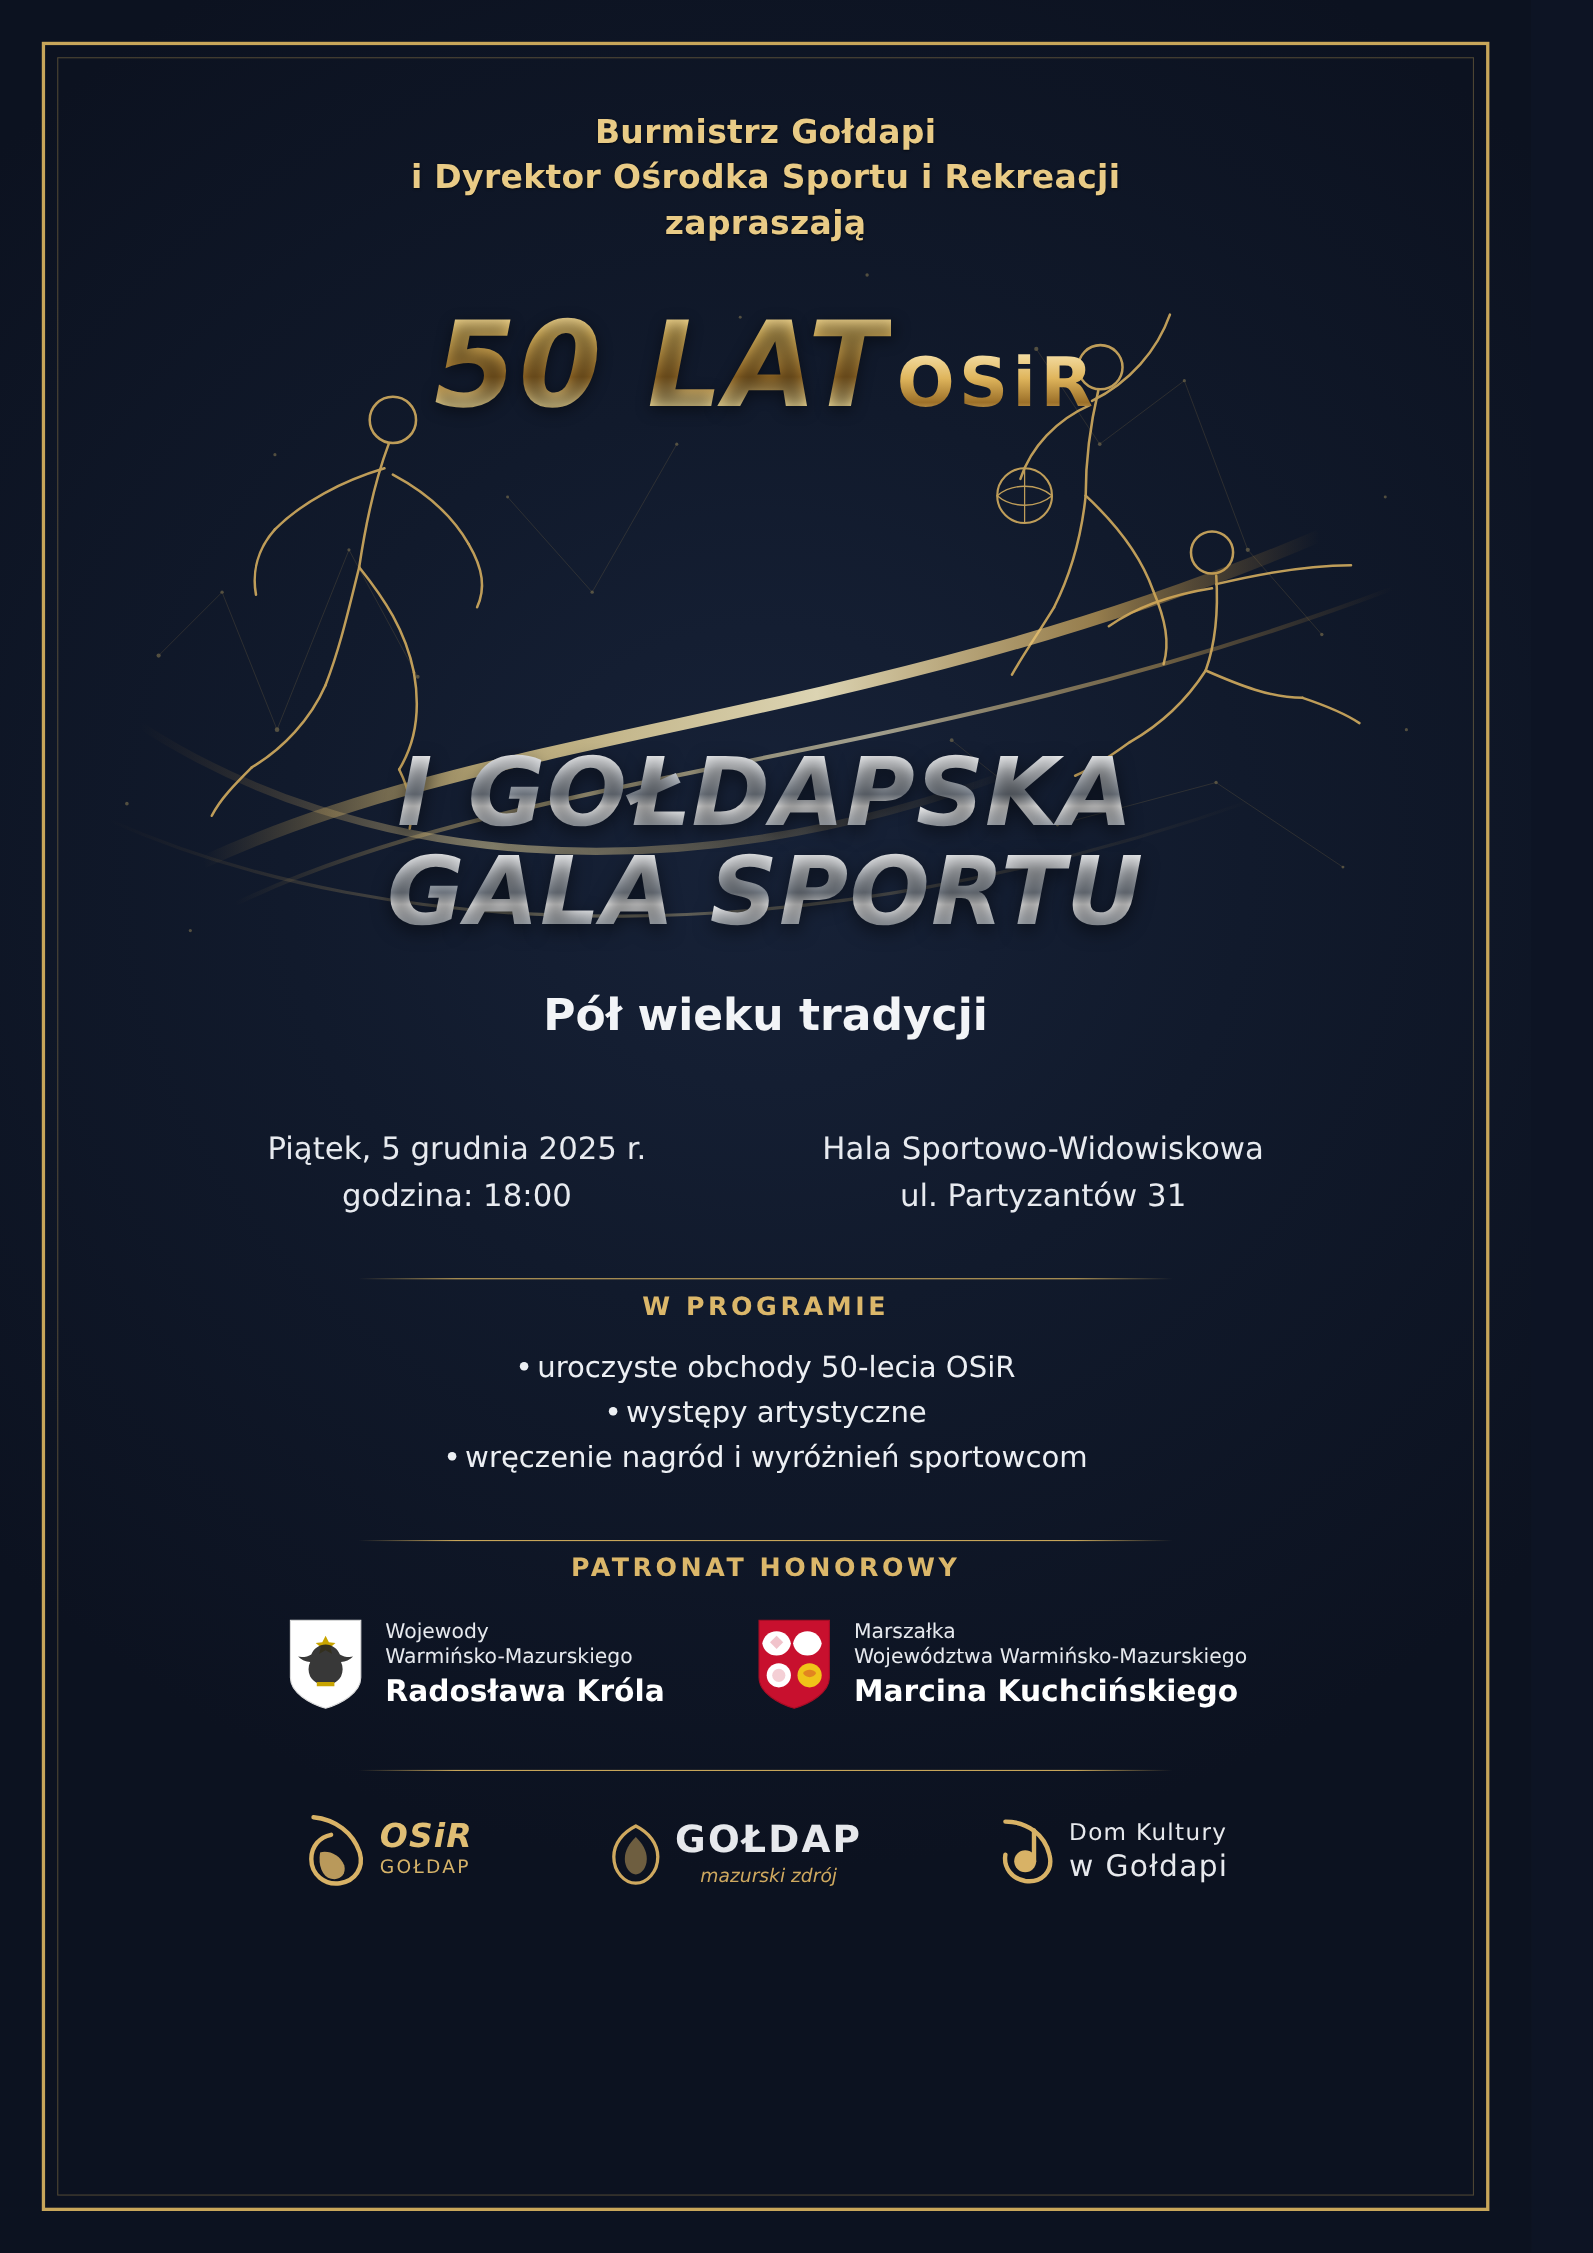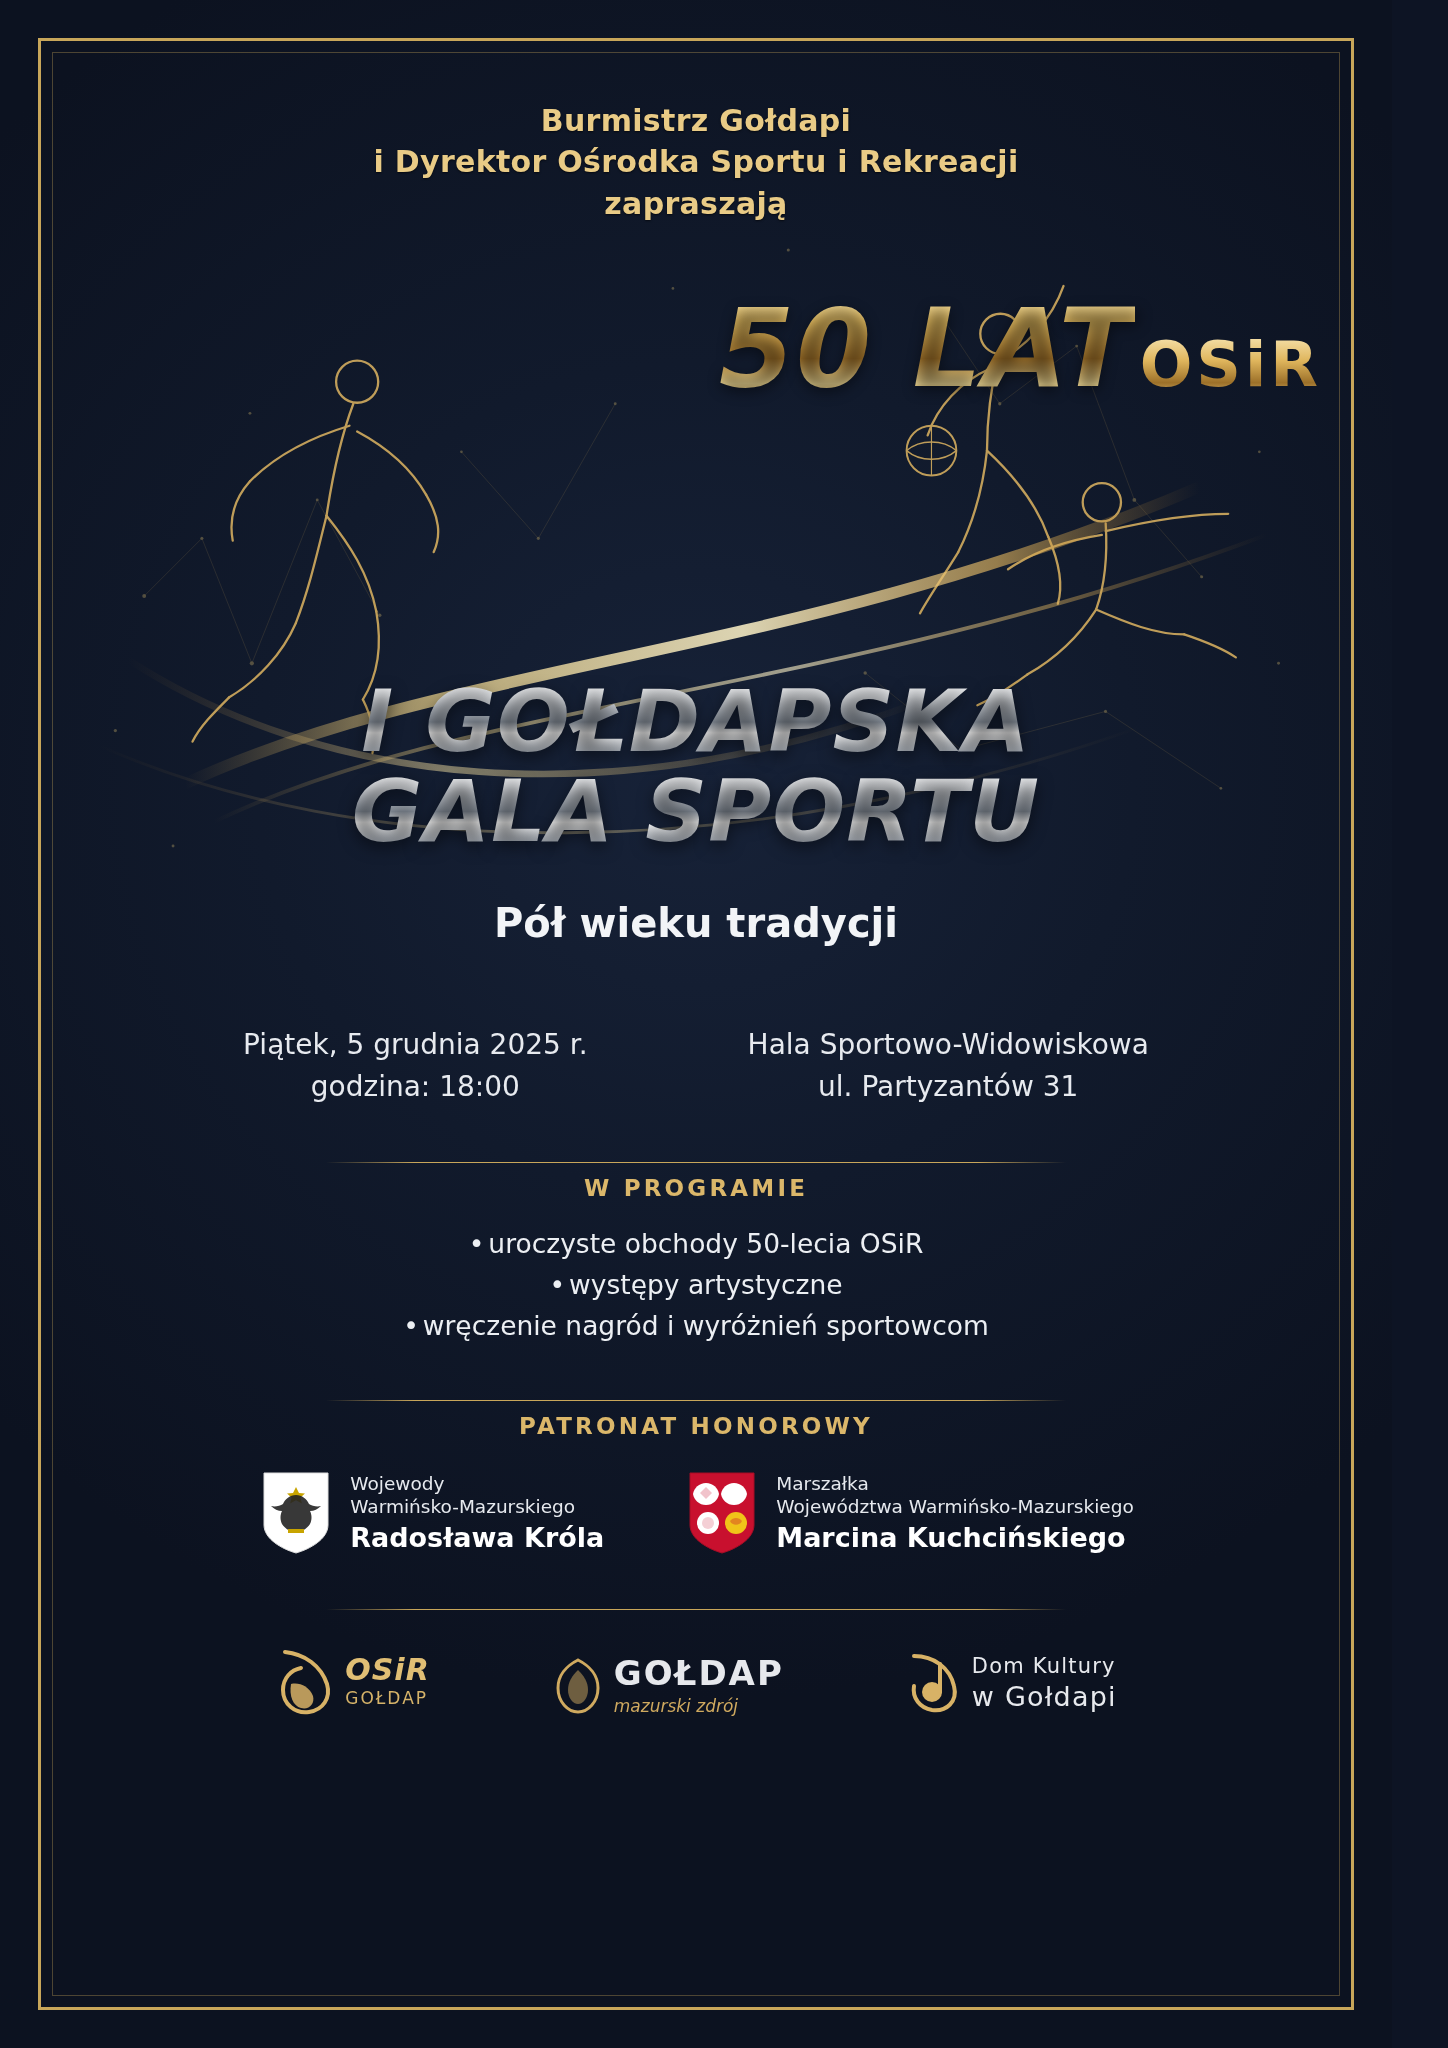--- a/index.html
+++ b/index.html
@@ -73,23 +73,23 @@
   .hero {
     position: relative;
     width: 100%;
     height: 640px;
     margin-top: 10px;
   }
   .hero svg { position: absolute; inset: 0; width: 100%; height: 100%; }
 
   .fifty-wrap {
     position: absolute;
-    top: 52px;
+    top: 36px;
     left: 0; right: 0;
-    text-align: right;
+    text-align: center;
     pointer-events: none;
   }
   .fifty {
     font-size: 108px;
     font-weight: 800;
     font-style: italic;
     letter-spacing: 2px;
     background: linear-gradient(180deg, #fff3c4 0%, #e8c063 28%, #a8772b 58%, #f4dd96 78%, #c79a43 100%);
     -webkit-background-clip: text;
     background-clip: text;
@@ -243,20 +243,21 @@
     font-weight: 600;
     letter-spacing: 2px;
     color: #e6e8ec;
     line-height: 1;
   }
   .logo-goldap .t2 {
     font-size: 17px;
     font-style: italic;
     color: #cfa95f;
     margin-top: 6px;
+    text-align: center;
   }
   .logo-dk .t1 {
     font-size: 21px;
     letter-spacing: 1.2px;
     color: #e7e9ed;
     line-height: 1.25;
   }
   .logo-dk .t2 {
     font-size: 27px;
     letter-spacing: 1.2px;

